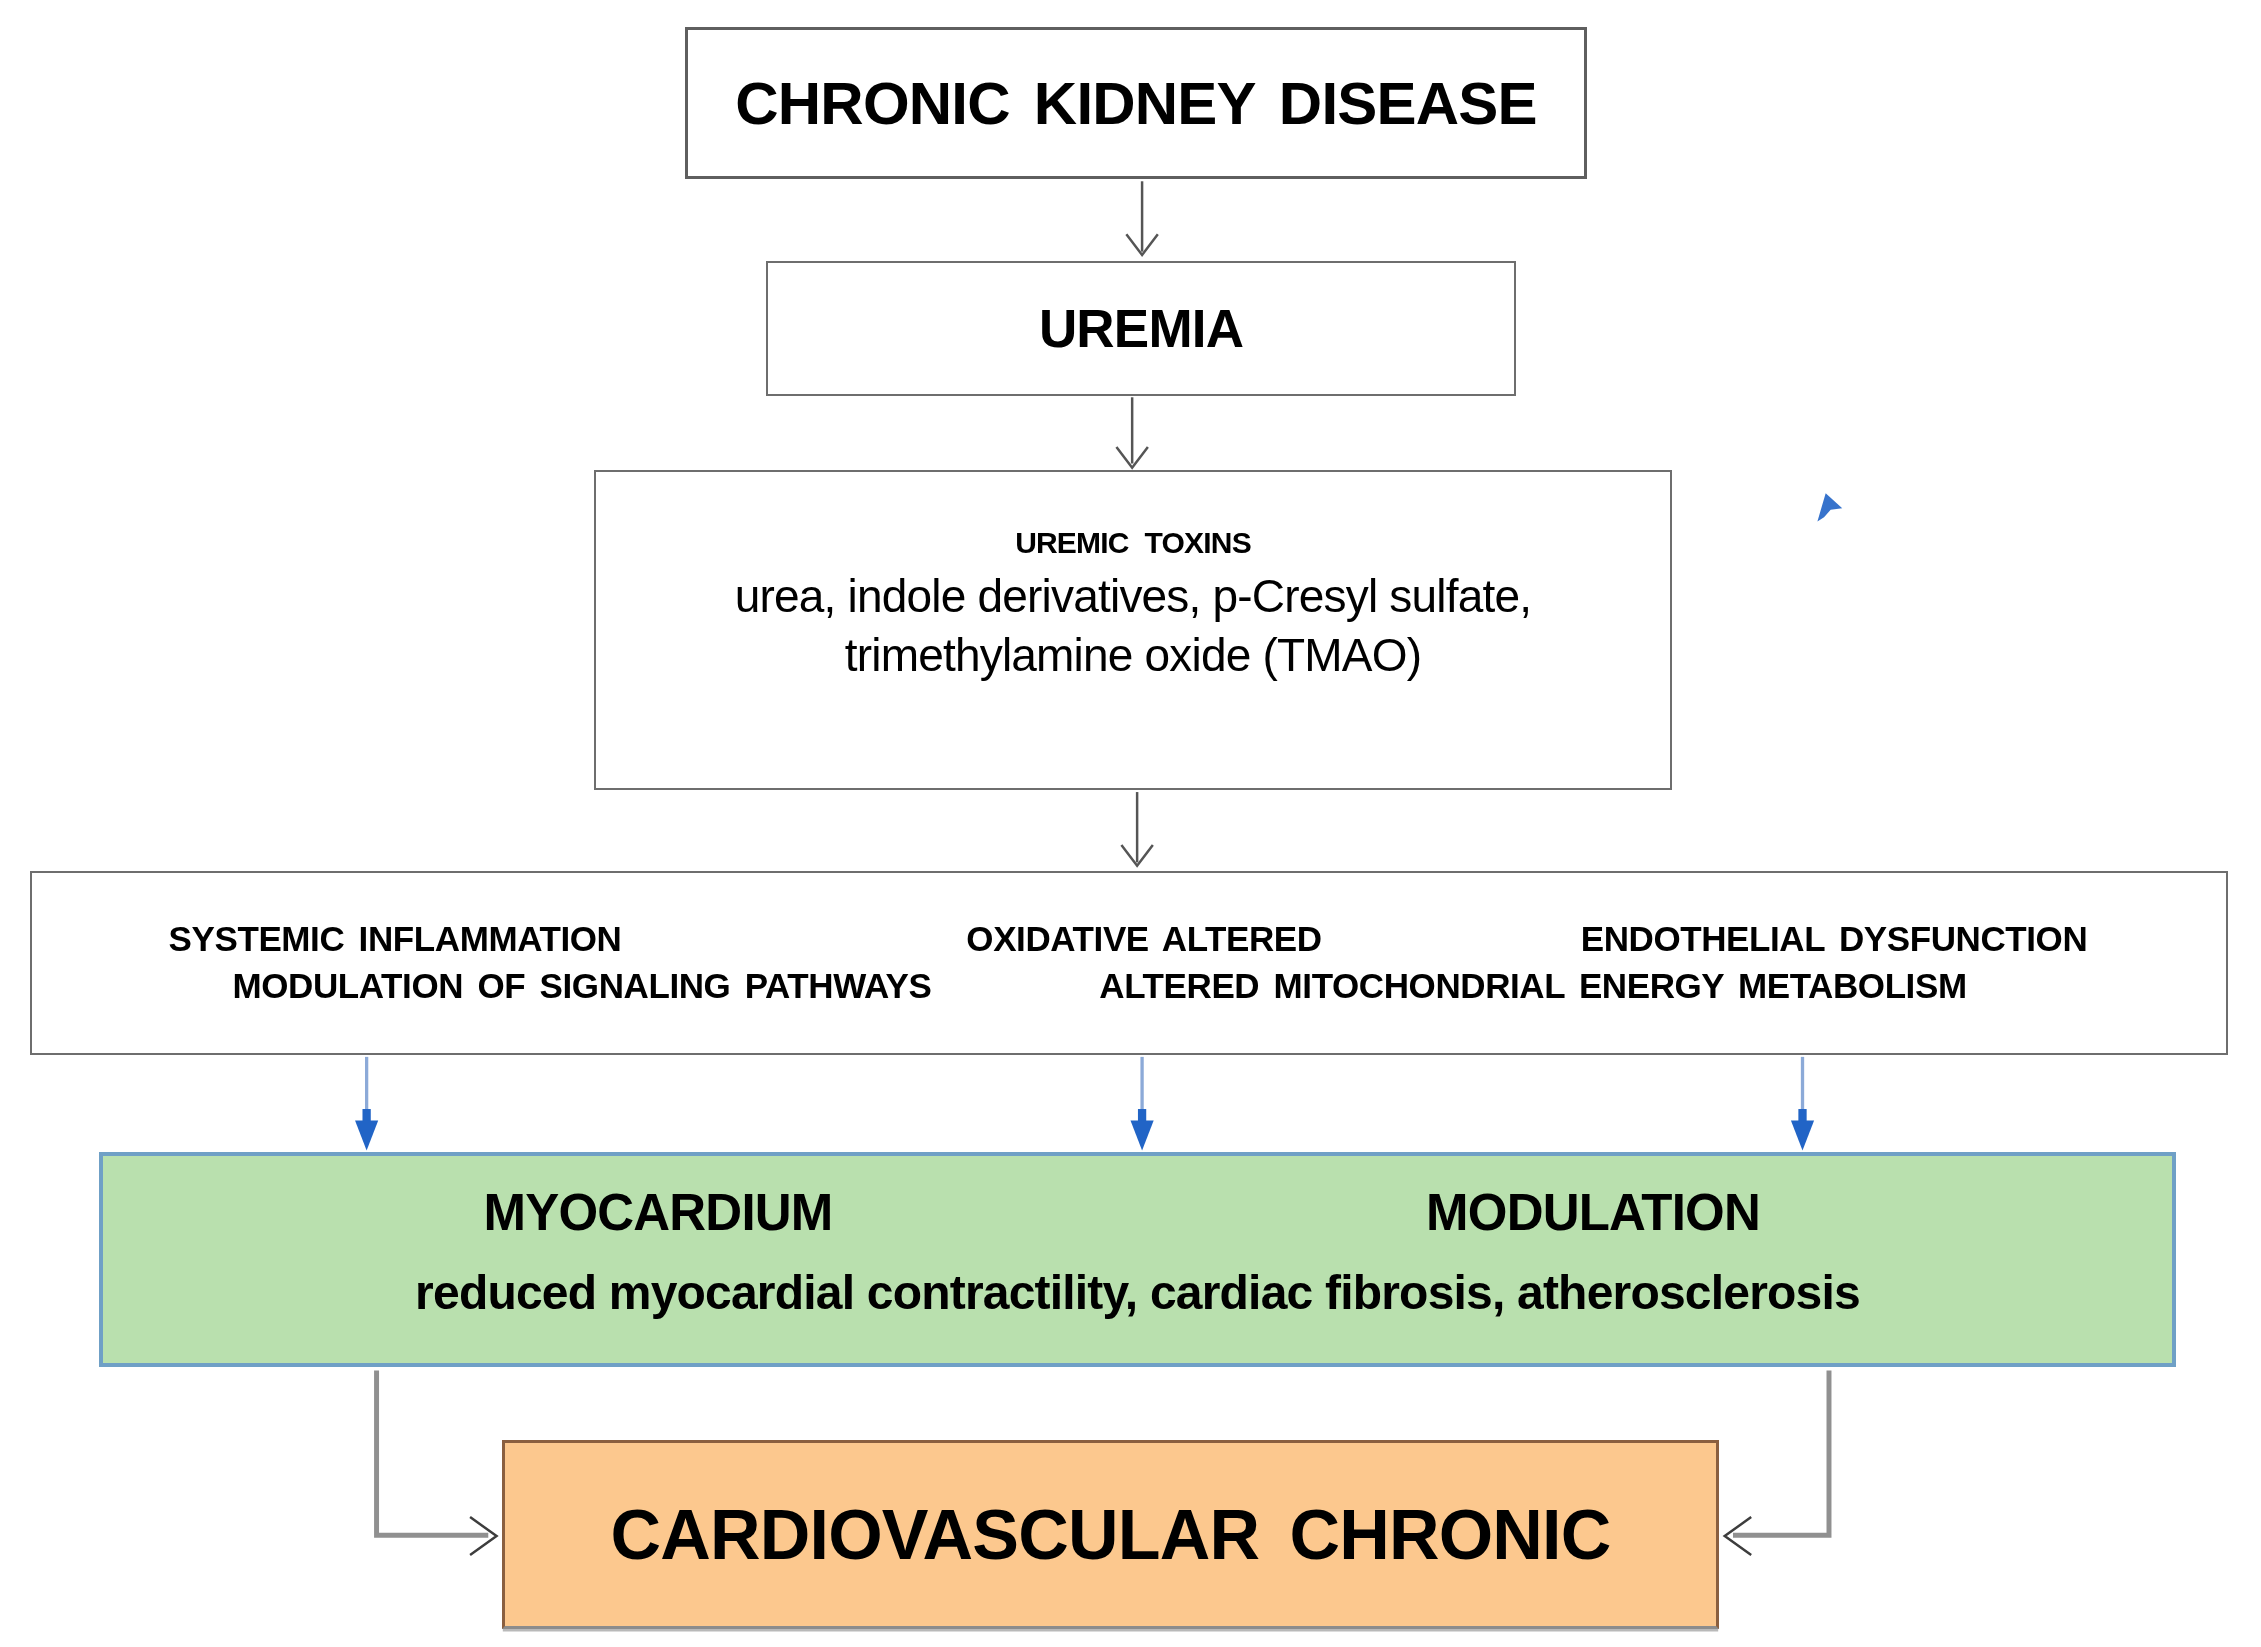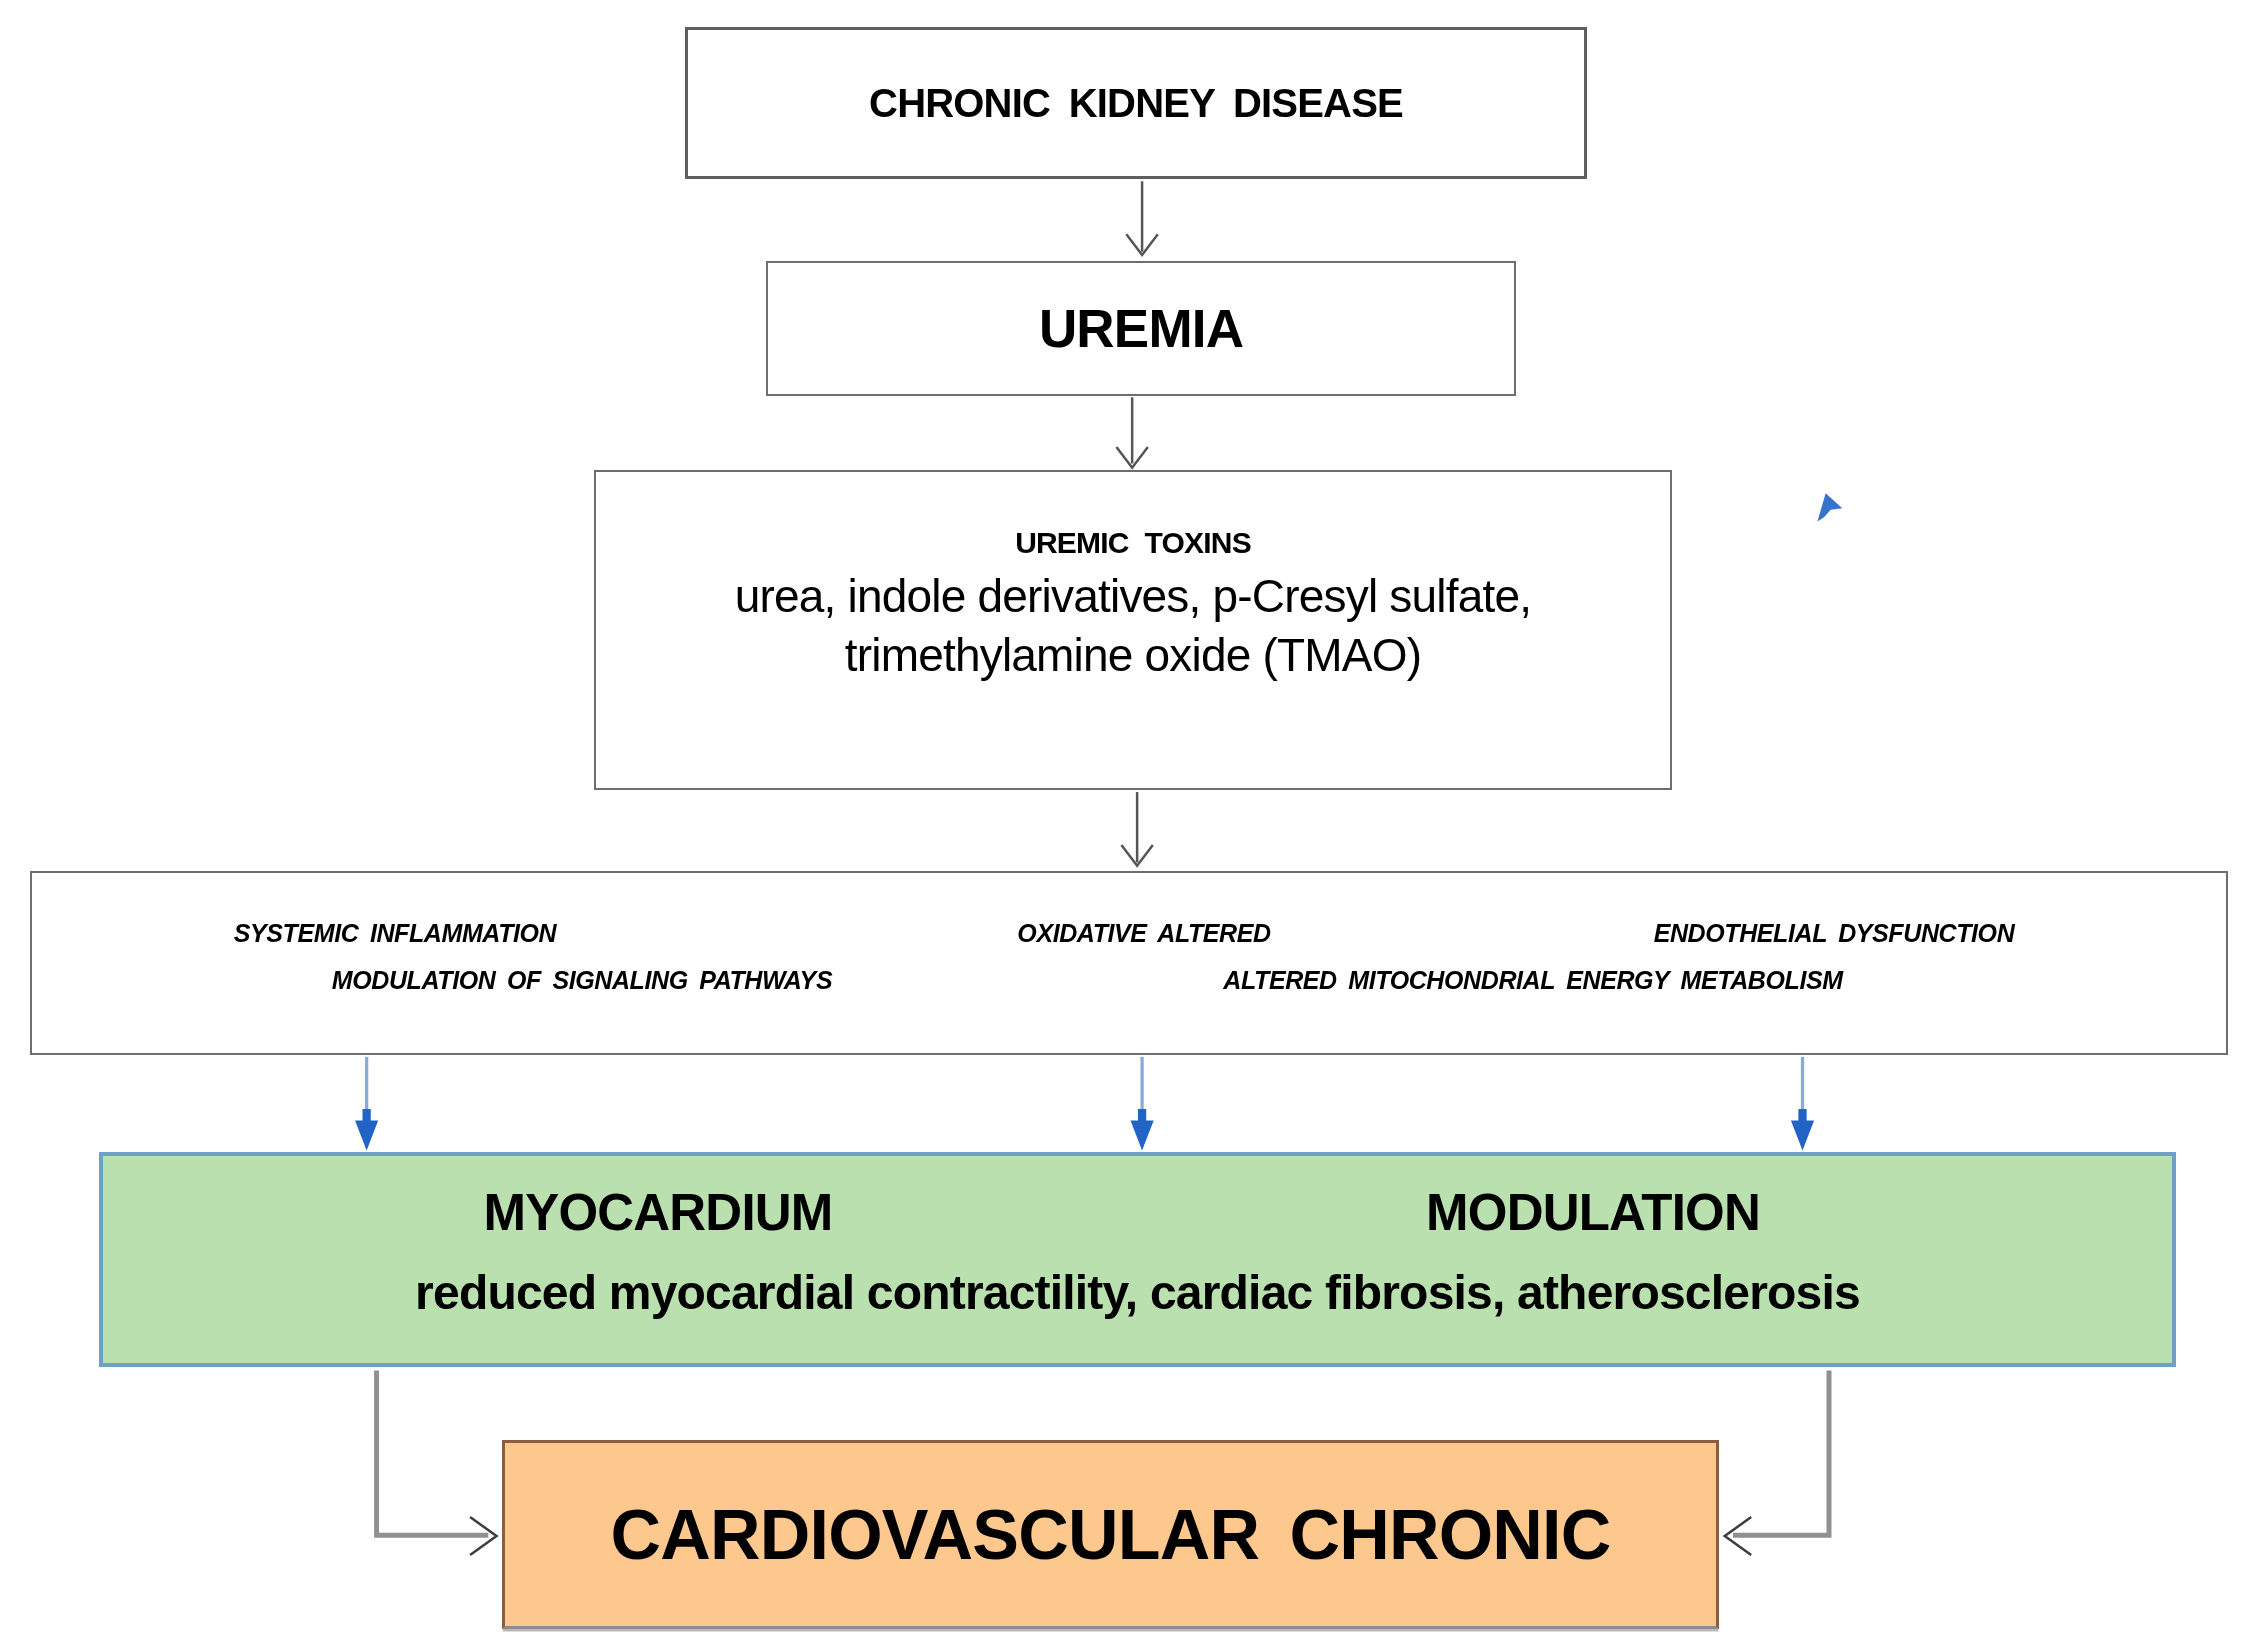--- a/index.html
+++ b/index.html
@@ -28,36 +28,35 @@
     text-align: center;
   }
   .caps {
     font-weight: bold;
     letter-spacing: -0.8px;
     word-spacing: 8.3px;
     white-space: nowrap;
   }
   
   .node-ckd    { left: 685px;  top: 27px;   width: 902px; height: 152px; border-color:#5f5f5f; border-width:3.3px; }
-  .node-ckd .label { font-size: 40px; }
+  .node-ckd .label { font-size: 60px; }
   .node-uremia { left: 766px;  top: 261px;  width: 750px;  height: 135px; }
   .node-uremia .label { font-size: 53px; }
   .node-toxins { left: 594px;  top: 470px;  width: 1078px; height: 320px; padding-bottom: 48px; }
   .node-toxins .title { font-size: 30px; margin-bottom: 6.6px; }
   .node-toxins .tline { font-size: 46px; font-weight: normal; letter-spacing: -0.8px; line-height: 1.3; white-space: nowrap; }
   .node-mech   { left: 30px;   top: 871px; width: 2198px; height: 184px; }
   .mech-item {
     position: absolute;
     transform: translateX(-50%);
-    font-size: 25px;
+    font-size: 35px;
     font-weight: bold;
     letter-spacing: -0.4px;
     word-spacing: 5px;
     white-space: nowrap;
-    font-style: italic;
   }
   .node-targets {
     left: 99px; top: 1152px; width: 2077px; height: 215px;
     background: var(--target-fill, #b9e0ae);
     border: 4.1px solid var(--target-border, #6fa0c6);
   }
   .target-title {
     position: absolute;
     transform: translateX(-50%);
     top: 26.5px;

